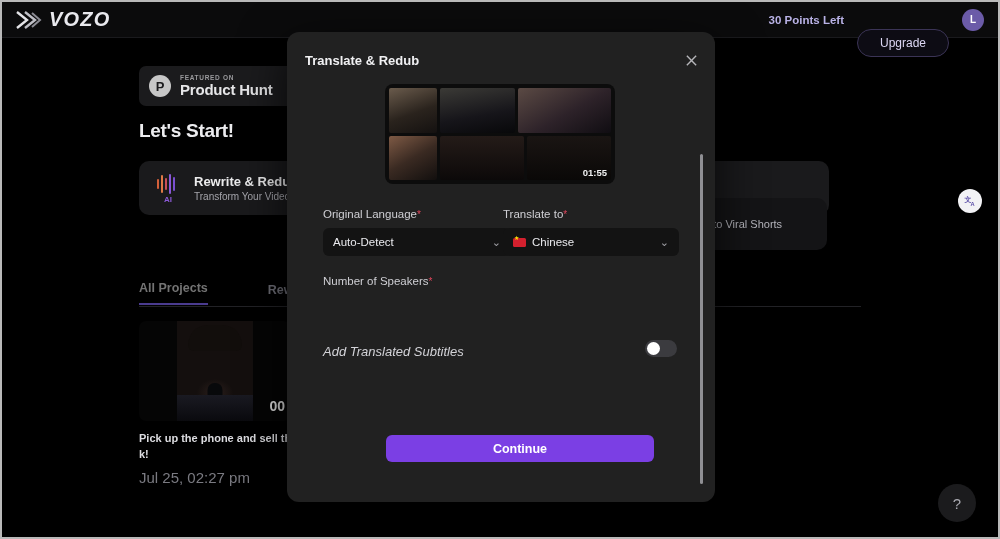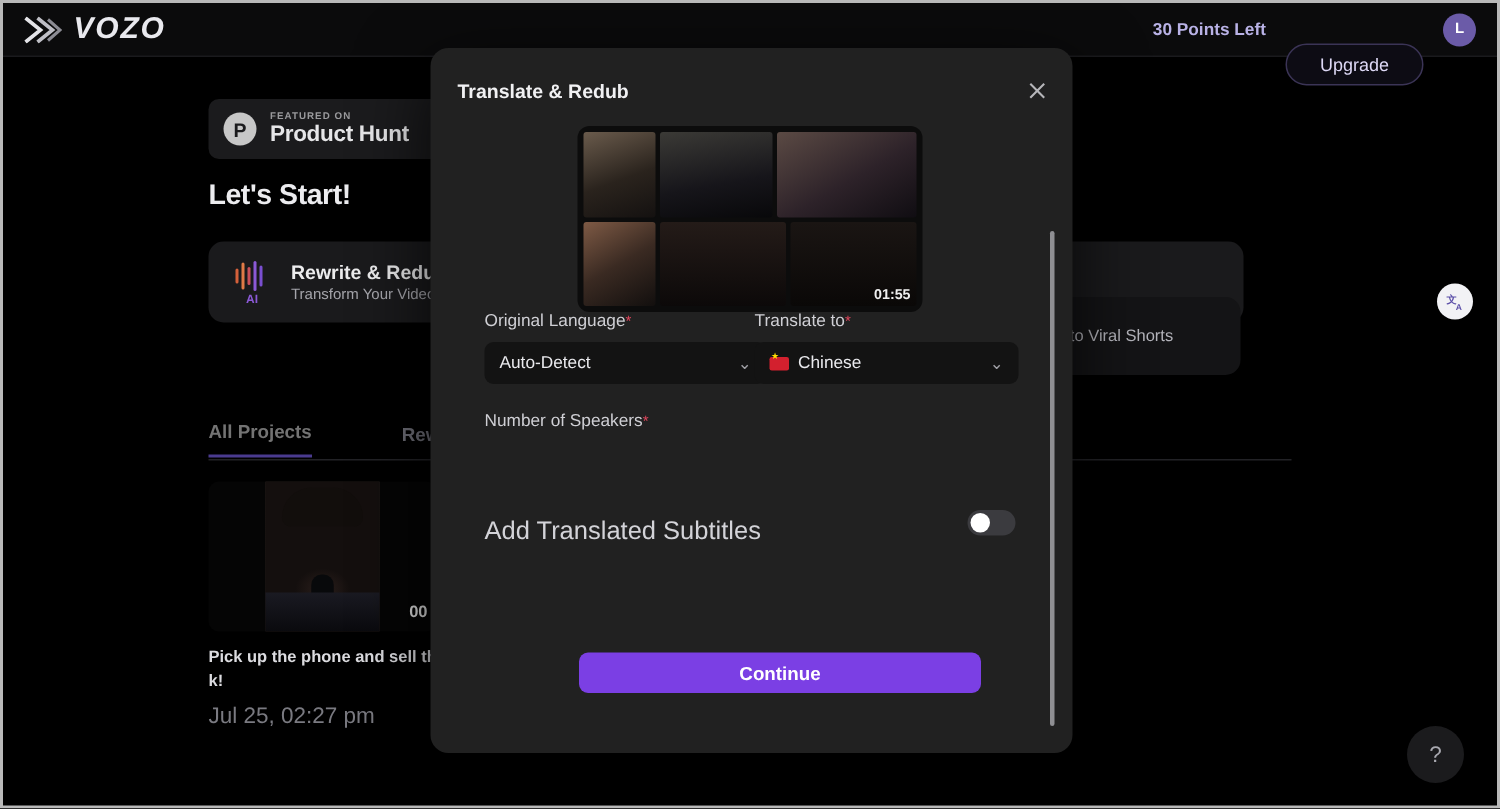--- a/index.html
+++ b/index.html
@@ -115,21 +115,21 @@
     position: absolute; left: 50%; top: 62px; transform: translateX(-50%);
     width: 15px; height: 30px; border-radius: 7px; background: #08090b;
   }
   .proj-suit {
     position: absolute; left: 50%; bottom: 0; transform: translateX(-50%);
     width: 76px; height: 26px;
     background: linear-gradient(180deg, #1a1a22 0%, #0a0a0e 100%);
   }
   .proj-dur {
     position: absolute; right: 6px; bottom: 7px;
-    font-size: 11px; color: #dcdcdc; font-weight: 600;
+    font-size: 14px; color: #dcdcdc; font-weight: 600;
   }
   .proj-title {
     margin-top: 10px; font-size: 11px; font-weight: 700; color: #dcdce0;
     line-height: 1.45; width: 175px;
   }
   .proj-date { margin-top: 6px; font-size: 15px; color: #7a7a81; }
 
   .viral-card {
     position: absolute; left: 610px; top: 160px;
     width: 215px; height: 52px;
@@ -170,21 +170,21 @@
     display: flex; align-items: center; justify-content: center;
   }
   .modal-scroll {
     position: absolute; right: 12px; top: 122px;
     width: 3px; height: 330px; border-radius: 2px;
     background: #8f8f93;
   }
 
   .vid-preview {
     position: absolute; left: 98px; top: 52px;
-    width: 230px; height: 124px;
+    width: 230px; height: 100px;
     background: #0c0c0c; border-radius: 8px; overflow: hidden;
   }
   .vp-grid { position: absolute; inset: 4px; display: flex; gap: 3px; }
   .vp-col-left { width: 48px; display: flex; flex-direction: column; gap: 3px; }
   .vp-tile { flex: 1; border-radius: 2px; }
   .vp-a { background: linear-gradient(160deg,#6a5b4c 0%,#2a231d 55%,#141110 100%); }
   .vp-b { background: linear-gradient(150deg,#7e5a45 0%,#3a2a22 50%,#120f0e 100%); }
   .vp-main { flex: 1; display: flex; flex-direction: column; gap: 3px; }
   .vp-row { display: flex; gap: 3px; flex: 1; }
   .vp-c { flex: 1; background: linear-gradient(170deg,#3b3a36 0%,#16151a 60%,#08080a 100%); border-radius: 2px; }
@@ -225,21 +225,21 @@
     padding: 5px 0; text-align: center; width: 57px;
   }
   .spk-item.active {
     border: 1px solid #5a4aa0; border-radius: 14px;
     color: #f2f2f5; font-weight: 600; width: 58px;
   }
   .spk-div { width: 1px; height: 14px; background: #3a3a3e; }
 
   .subs-label {
     position: absolute; left: 36px; top: 312px;
-    font-size: 17px; color: #d3d3d8;
+    font-size: 13px; color: #d3d3d8; font-style: italic;
   }
   .toggle {
     position: absolute; right: 38px; top: 308px;
     width: 32px; height: 17px; border-radius: 9px;
     background: #3b3b3f; display: flex; align-items: center;
   }
   .toggle-knob {
     width: 13px; height: 13px; border-radius: 50%;
     background: #fff; margin-left: 2px;
   }

